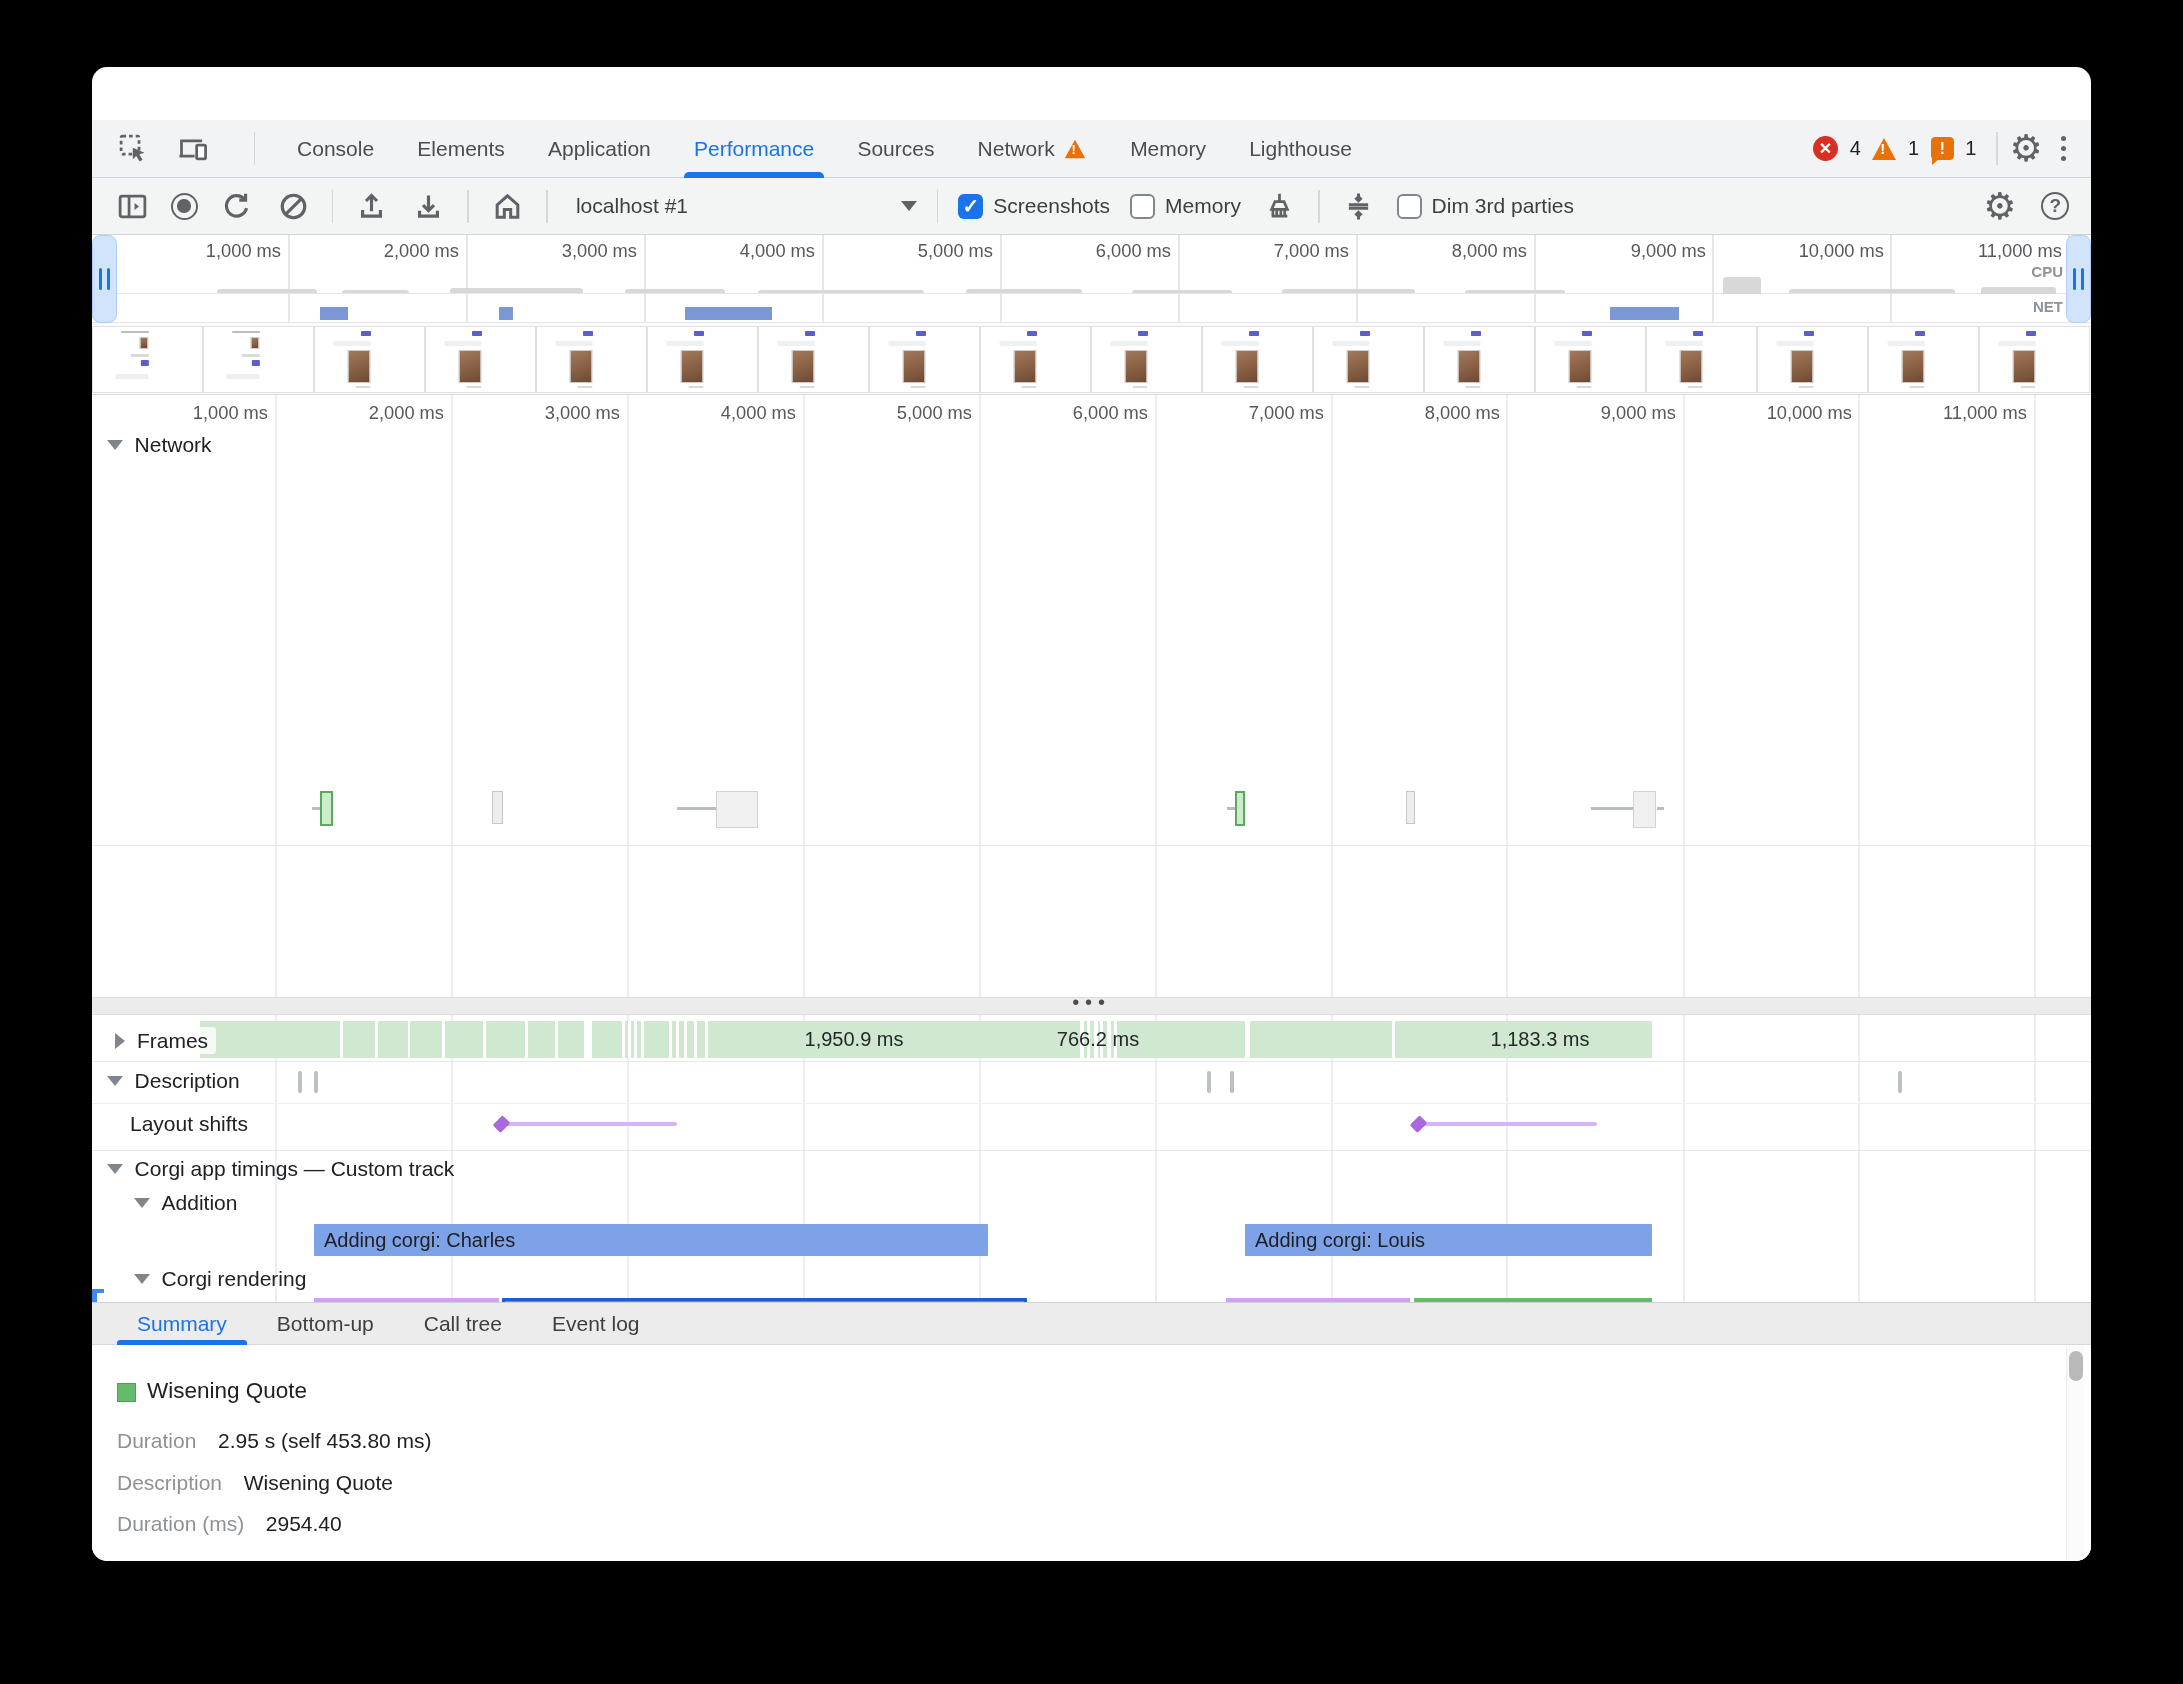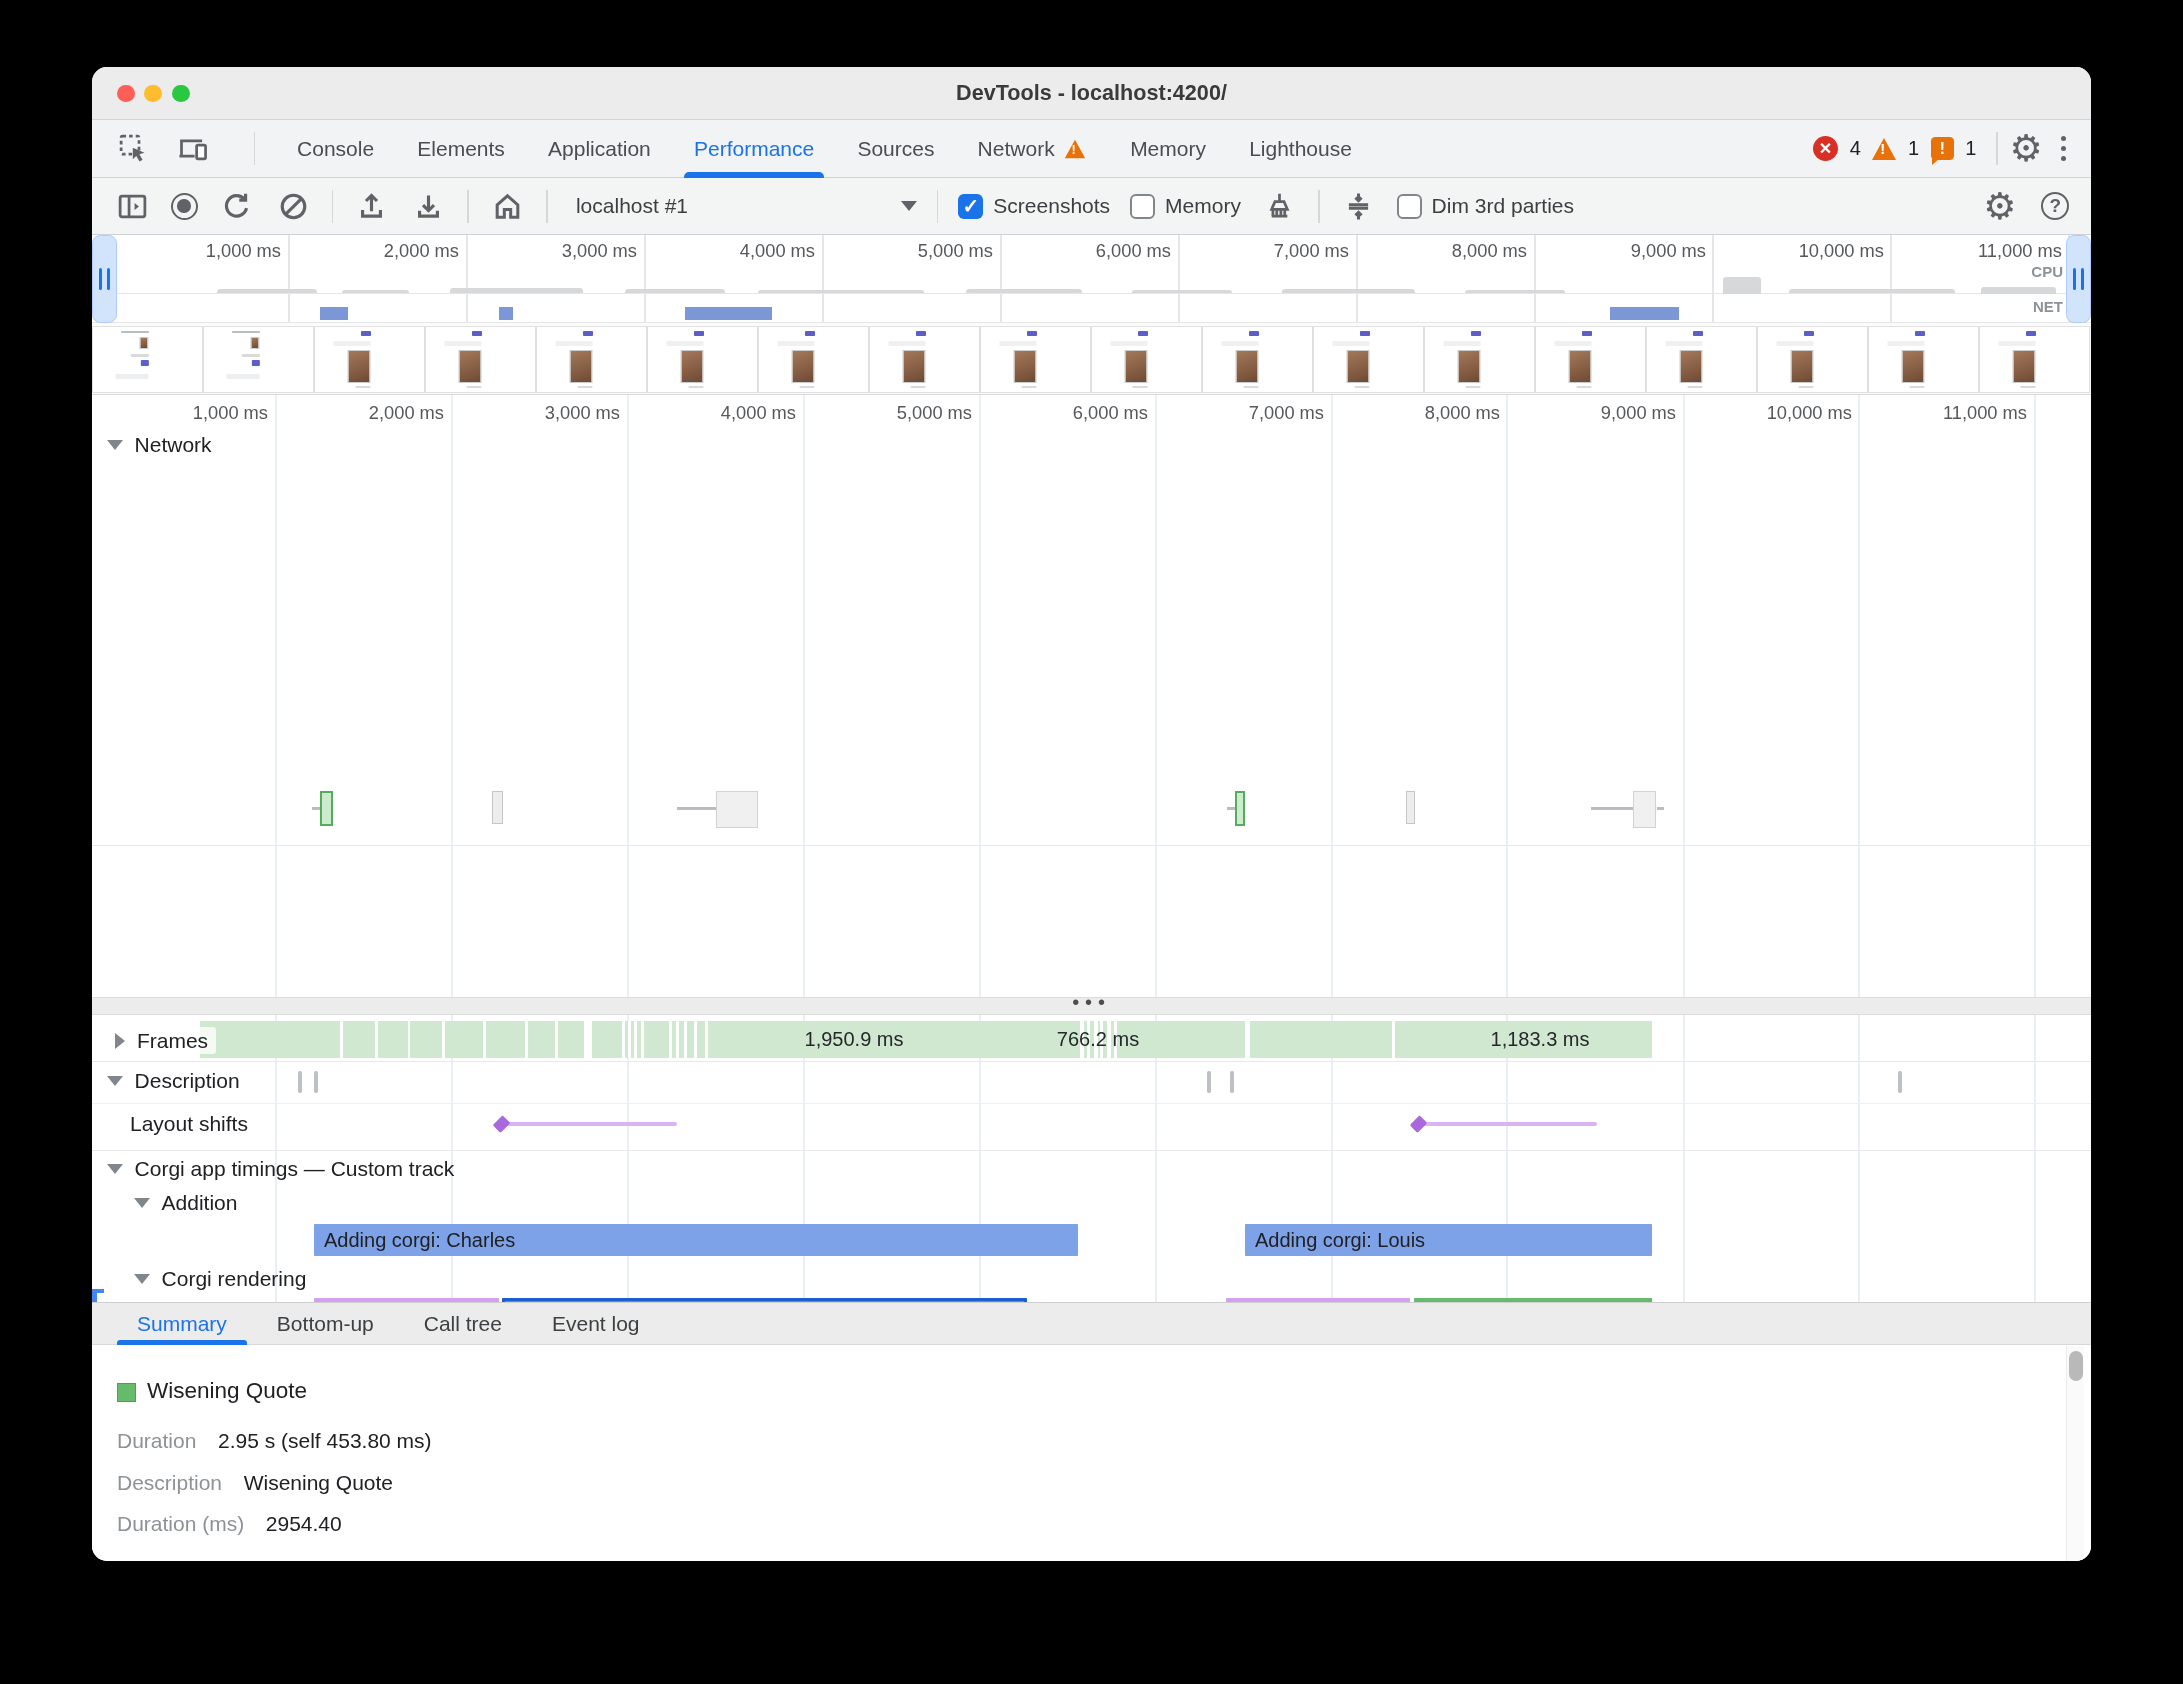--- a/index.html
+++ b/index.html
@@ -101,26 +101,20 @@
   .srow .val{color:#202124;margin-left:21.6px;}
   .sscroll{position:absolute;right:6.7px;top:1279px;width:18.3px;height:215px;background:#fafafa;border-left:0.8px solid #ececec;}
   .sthumb{position:absolute;left:1.7px;top:5px;width:14px;height:30px;border-radius:7.5px;background:#b9b9b9;}
   svg{display:block;}
 </style>
 </head>
 <body>
 
 <div class="win">
 
-  <div class="titlebar">
-    <div class="light" style="left:25px;background:#ff5f57"></div>
-    <div class="light" style="left:52px;background:#febc2e"></div>
-    <div class="light" style="left:80px;background:#28c840"></div>
-    <div class="title">DevTools - localhost:4200/</div>
-  </div>
 
   <div class="tabbar">
     <div class="navicons">
       <span class="tbicon">
         <svg width="33" height="33" viewBox="0 0 24 24" fill="none" stroke="#5f6368" stroke-width="2">
           <rect x="3" y="3" width="13" height="13" rx="1" stroke-dasharray="2.6 2.2"></rect>
           <path d="M11.5 11.5 L20 15 L16.2 16.2 L18.6 20.2 L16.4 21.5 L14 17.4 L11.5 19.8 Z" fill="#5f6368" stroke="none"></path>
         </svg>
       </span>
       <span class="tbicon">
@@ -563,21 +557,21 @@
 
     <div class="tlabel" style="left:15px;top:762px">
       <span class="arrow-d"></span>
       <span>Corgi app timings — Custom track</span>
     </div>
     <div class="tlabel" style="left:42px;top:796px">
       <span class="arrow-d"></span>
       <span>Addition</span>
     </div>
     <div id="addition-bars">
-        <div class="bar blue" style="left: 222px; top: 829px; width: 764px; height: 32px;">Adding corgi: Charles</div>
+        <div class="bar blue" style="left: 222px; top: 829px; width: 674px; height: 32px;">Adding corgi: Charles</div>
         <div class="bar blue" style="left: 1153px; top: 829px; width: 407px; height: 32px;">Adding corgi: Louis</div>
       </div>
     <div class="tlabel" style="left:42px;top:872px">
       <span class="arrow-d"></span>
       <span>Corgi rendering</span>
     </div>
     <div id="corgi-row1">
         <div class="bar purple" style="left: 222px; top: 903px; width: 185px; height: 32px;">Fetchi… Quote</div>
         <div class="bar selected" style="left: 410px; top: 903px; width: 525px; height: 32px;">Wisening Quote</div>
         <div class="bar purple" style="left: 1134px; top: 903px; width: 184px; height: 32px;">Fetchi… Quote</div>

